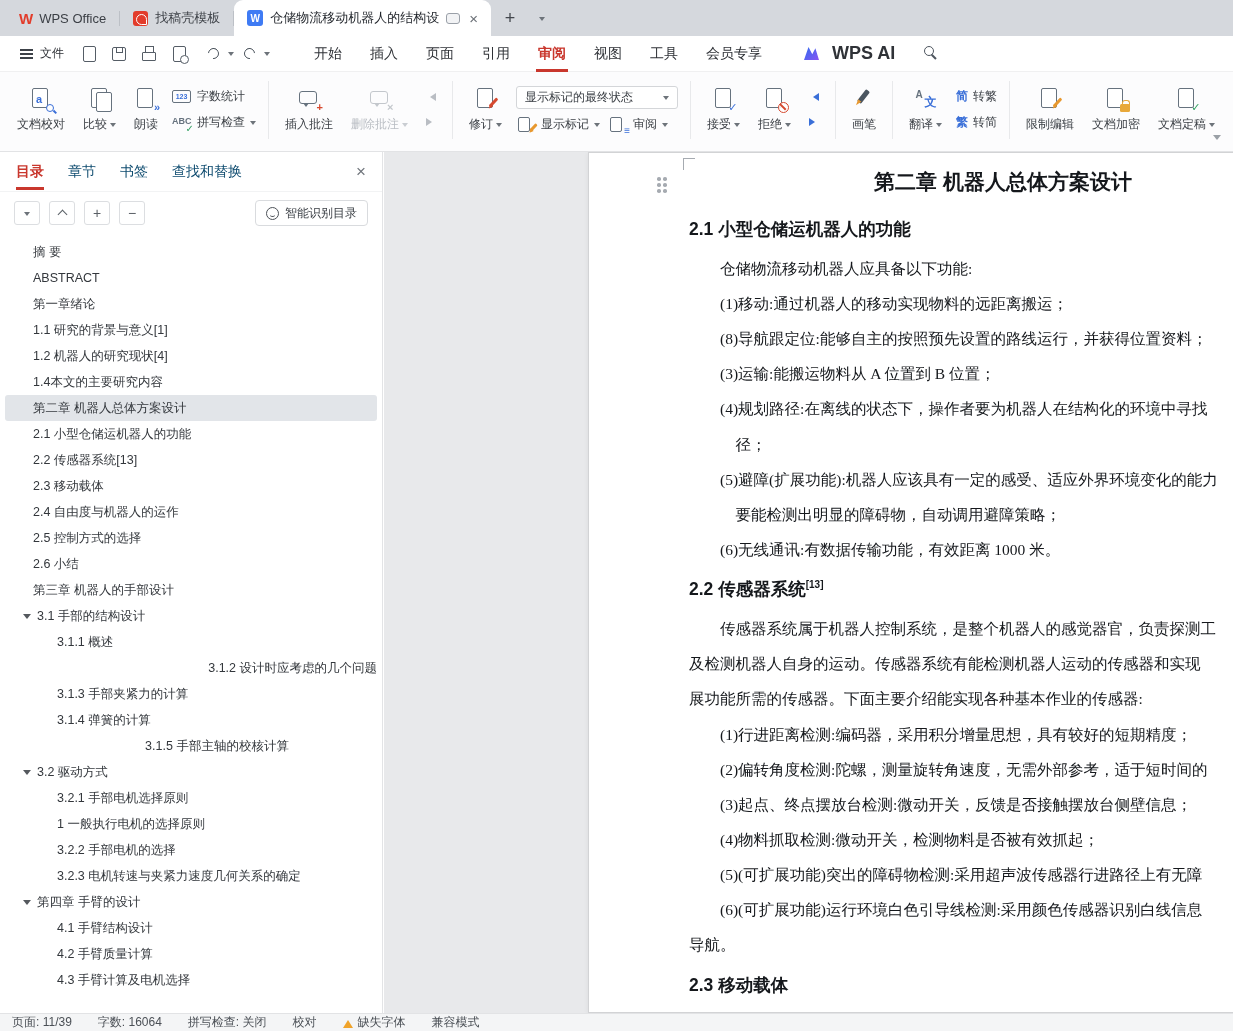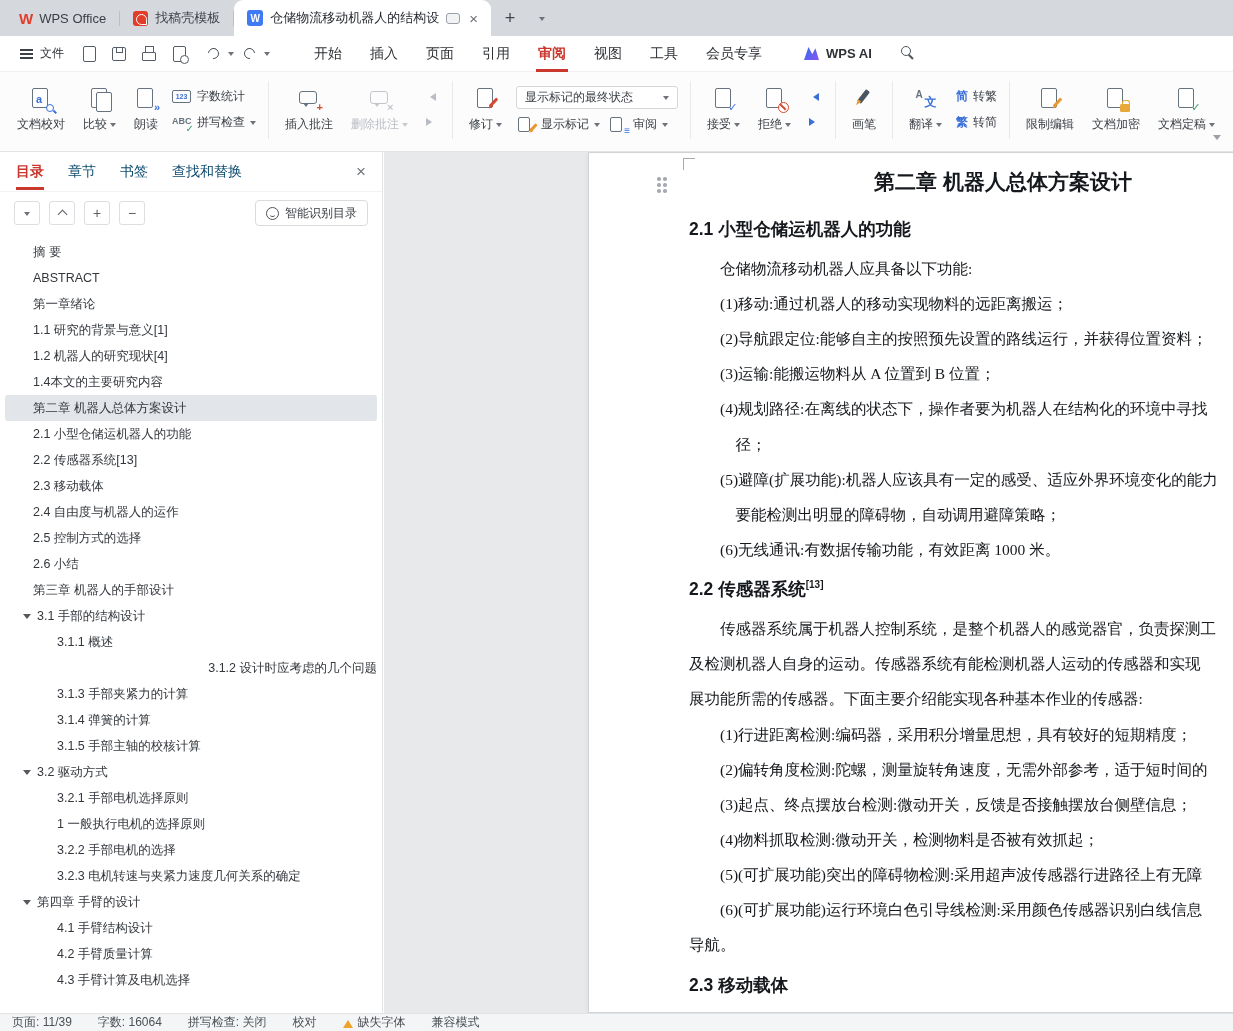--- a/index.html
+++ b/index.html
@@ -34,21 +34,21 @@
 .i-preview{width:13px;height:16px;border:1.5px solid #555d66;border-radius:2px;position:relative}
 .i-preview::after{content:'';position:absolute;right:-4px;bottom:-3px;width:7px;height:7px;border:1.5px solid #555d66;border-radius:50%;background:#fff}
 .undo-wrap{display:flex;align-items:center;margin:0 4px}
 .arc{width:11px;height:11px;border:1.8px solid #4e565f;border-radius:50%;display:inline-block}
 .arc-l{border-left-color:transparent;transform:rotate(-40deg)}
 .arc-r{border-right-color:transparent;transform:rotate(40deg)}
 .mtabs{display:flex;margin-left:26px}
 .mtab{padding:0 14px;font-size:14px;color:#2f3237;height:36px;line-height:34px;position:relative;white-space:nowrap}
 .mtab.active{color:#c9372d;font-weight:700}
 .mtab.active::after{content:'';position:absolute;left:12px;right:12px;bottom:0;height:3px;background:#c9372d}
-.wpsai{display:flex;align-items:center;gap:7px;margin-left:28px;font-size:13px;font-weight:700;color:#2f3237;white-space:nowrap}
+.wpsai{display:flex;align-items:center;gap:13px;margin-left:28px;font-size:18px;font-weight:700;color:#2f3237;white-space:nowrap}
 .ai-logo{width:15px;height:13px;background:linear-gradient(135deg,#2f6bf0,#8a55f2);clip-path:polygon(0 100%,30% 0,55% 55%,76% 10%,100% 100%)}
 .search-btn{margin-left:24px;position:relative;width:24px;height:24px}
 .mag{position:absolute;left:5px;top:4px;width:10px;height:10px;border:1.6px solid #4e565f;border-radius:50%}
 .mag::after{content:'';position:absolute;right:-4px;bottom:-3px;width:6px;height:1.6px;background:#4e565f;transform:rotate(45deg)}
 
 
 .ribbon{position:absolute;left:0;top:72px;width:100%;height:80px;background:#fcfcfd;border-bottom:1px solid #e2e3e5;display:flex;align-items:center;padding:2px 8px 6px}
 .rsep{width:1px;height:58px;background:#e8e9eb;margin:0 7px;flex:0 0 auto}
 .rbig{display:flex;flex-direction:column;align-items:center;justify-content:center;gap:5px;padding:3px 9px;font-size:12px;color:#3c4046;border-radius:4px;white-space:nowrap}
 .rbig .cap{display:flex;align-items:center;gap:3px}
@@ -523,21 +523,21 @@
         <div class="toc-item" style="padding-left: 52px;">
 
           <span class="toc-label">3.1.3 手部夹紧力的计算</span>
         </div>
 
         <div class="toc-item" style="padding-left: 52px;">
 
           <span class="toc-label">3.1.4 弹簧的计算</span>
         </div>
 
-        <div class="toc-item" style="padding-left: 52px;">
+        <div class="toc-item" style="padding-left: 52px; justify-content: center;">
 
           <span class="toc-label">3.1.5 手部主轴的校核计算</span>
         </div>
 
         <div class="toc-item arrow" style="padding-left: 34px;">
           <i class="tri"></i>
           <span class="toc-label">3.2 驱动方式</span>
         </div>
 
         <div class="toc-item" style="padding-left: 52px;">
@@ -589,21 +589,21 @@
       <div class="pgcontent">
 
           <div class="dline t-title"><span class="dtext">第二章 机器人总体方案设计</span><sup class="dsup"></sup></div>
 
           <div class="dline t-h"><span class="dtext">2.1 小型仓储运机器人的功能</span><sup class="dsup"></sup></div>
 
           <div class="dline t-p" style="padding-left: 2em;"><span class="dtext">仓储物流移动机器人应具备以下功能:</span><sup class="dsup"></sup></div>
 
           <div class="dline t-p" style="padding-left: 2em;"><span class="dtext">(1)移动:通过机器人的移动实现物料的远距离搬运；</span><sup class="dsup"></sup></div>
 
-          <div class="dline t-p" style="padding-left: 2em;"><span class="dtext">(2)导航跟定位:能够自主的按照预先设置的路线运行，并获得位置资料；</span><sup class="dsup"></sup></div>
+          <div class="dline t-p" style="padding-left: 2em;"><span class="dtext">(8)导航跟定位:能够自主的按照预先设置的路线运行，并获得位置资料；</span><sup class="dsup"></sup></div>
 
           <div class="dline t-p" style="padding-left: 2em;"><span class="dtext">(3)运输:能搬运物料从 A 位置到 B 位置；</span><sup class="dsup"></sup></div>
 
           <div class="dline t-p" style="padding-left: 2em;"><span class="dtext">(4)规划路径:在离线的状态下，操作者要为机器人在结构化的环境中寻找</span><sup class="dsup"></sup></div>
 
           <div class="dline t-p" style="padding-left: 3em;"><span class="dtext">径；</span><sup class="dsup"></sup></div>
 
           <div class="dline t-p" style="padding-left: 2em;"><span class="dtext">(5)避障(扩展功能):机器人应该具有一定的感受、适应外界环境变化的能力</span><sup class="dsup"></sup></div>
 
           <div class="dline t-p" style="padding-left: 3em;"><span class="dtext">要能检测出明显的障碍物，自动调用避障策略；</span><sup class="dsup"></sup></div>

